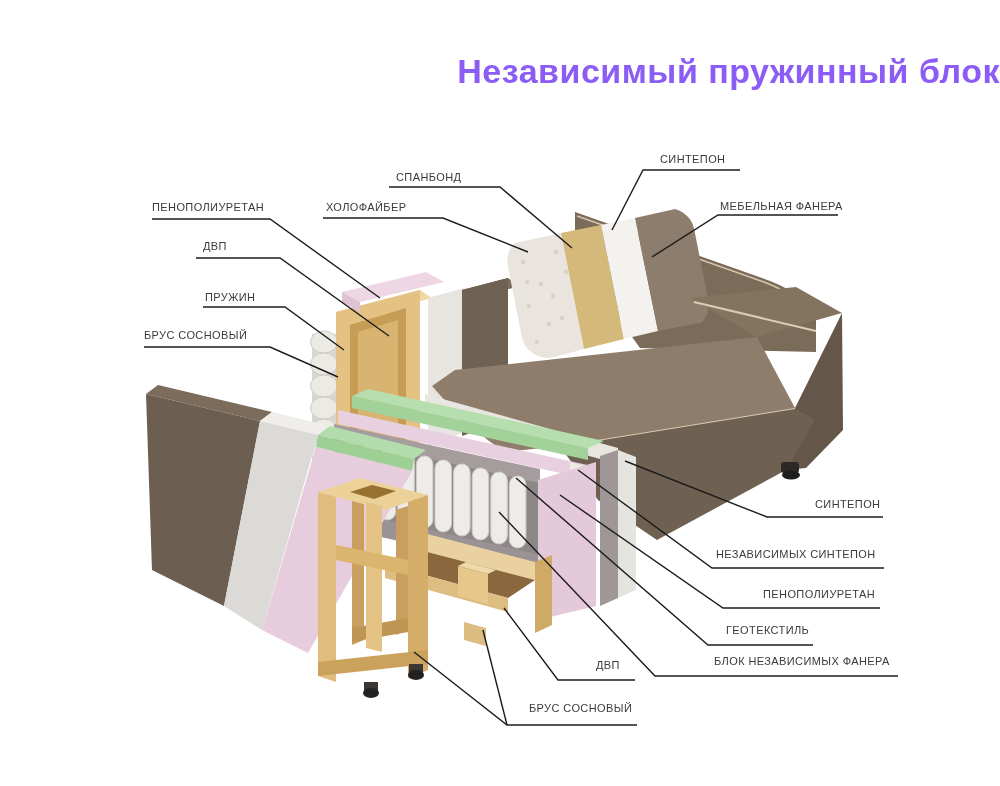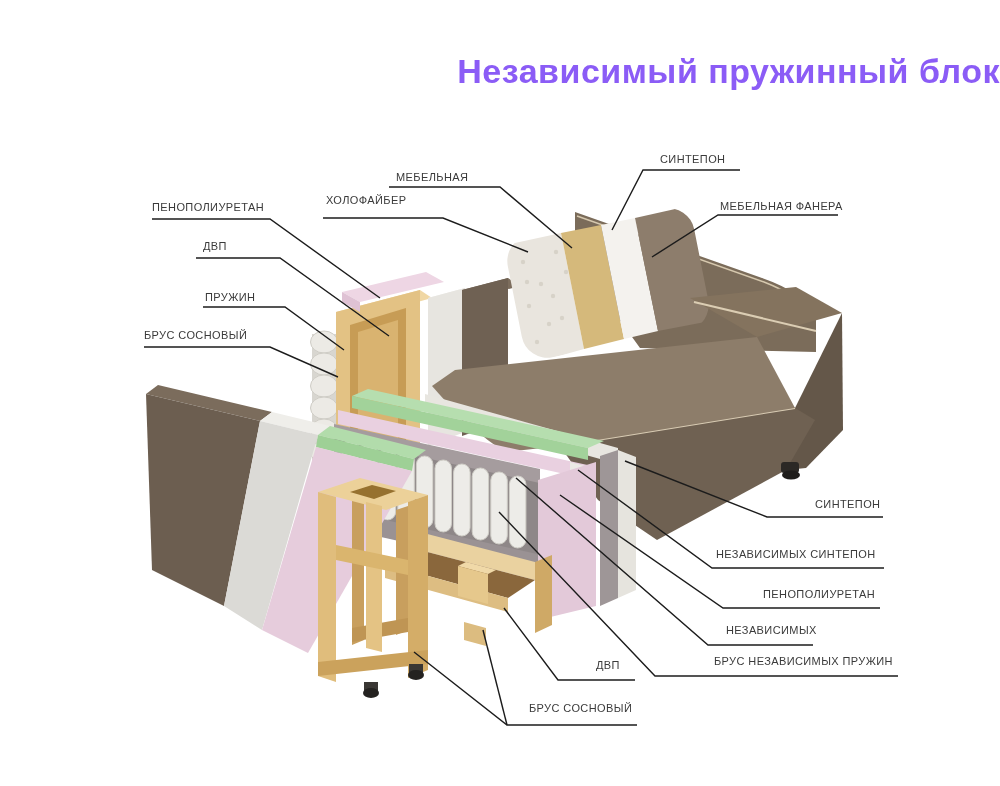--- a/index.html
+++ b/index.html
@@ -178,29 +178,29 @@
       <polyline points="884,568 712,568 578,470"></polyline>
       <polyline points="880,608 723,608 560,495"></polyline>
       <polyline points="813,645 708,645 516,478"></polyline>
       <polyline points="898,676 655,676 499,512"></polyline>
       <polyline points="635,680 558,680 504,608"></polyline>
       <polyline points="637,725 507,725 414,652"></polyline>
       <polyline points="507,725 483,630"></polyline>
     </g>
   </svg>
 
-  <div class="lbl" style="left:396px;top:171px">МЕБЕЛЬНАЯ</div>
+  <div class="lbl" style="left:396px;top:171px">СПАНБОНД</div>
   <div class="lbl" style="left:660px;top:153px">СИНТЕПОН</div>
-  <div class="lbl" style="left:326px;top:194px">ХОЛОФАЙБЕР</div>
+  <div class="lbl" style="left:326px;top:201px">ХОЛОФАЙБЕР</div>
   <div class="lbl" style="left:720px;top:200px">МЕБЕЛЬНАЯ ФАНЕРА</div>
   <div class="lbl" style="left:152px;top:201px">ПЕНОПОЛИУРЕТАН</div>
   <div class="lbl" style="left:203px;top:240px">ДВП</div>
   <div class="lbl" style="left:205px;top:291px">ПРУЖИН</div>
   <div class="lbl" style="left:144px;top:329px">БРУС СОСНОВЫЙ</div>
   <div class="lbl" style="left:815px;top:498px">СИНТЕПОН</div>
   <div class="lbl" style="left:716px;top:548px">НЕЗАВИСИМЫХ СИНТЕПОН</div>
   <div class="lbl" style="left:763px;top:588px">ПЕНОПОЛИУРЕТАН</div>
-  <div class="lbl" style="left:726px;top:624px">НЕЗАВИСИМЫХ</div>
-  <div class="lbl" style="left:714px;top:655px">БРУС НЕЗАВИСИМЫХ ПРУЖИН</div>
+  <div class="lbl" style="left:726px;top:624px">ГЕОТЕКСТИЛЬ</div>
+  <div class="lbl" style="left:714px;top:655px">БЛОК НЕЗАВИСИМЫХ ФАНЕРА</div>
   <div class="lbl" style="left:596px;top:659px">ДВП</div>
   <div class="lbl" style="left:529px;top:702px">БРУС СОСНОВЫЙ</div>
 
 </div>
 
 </body></html>

